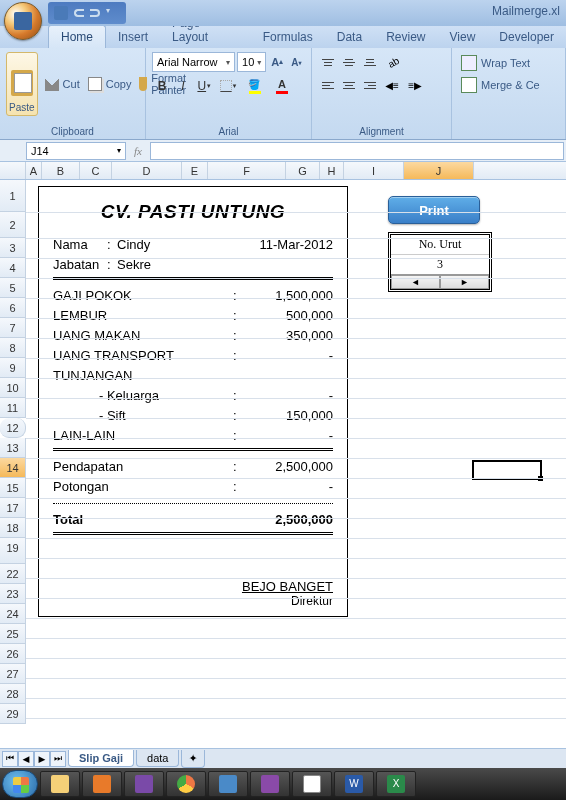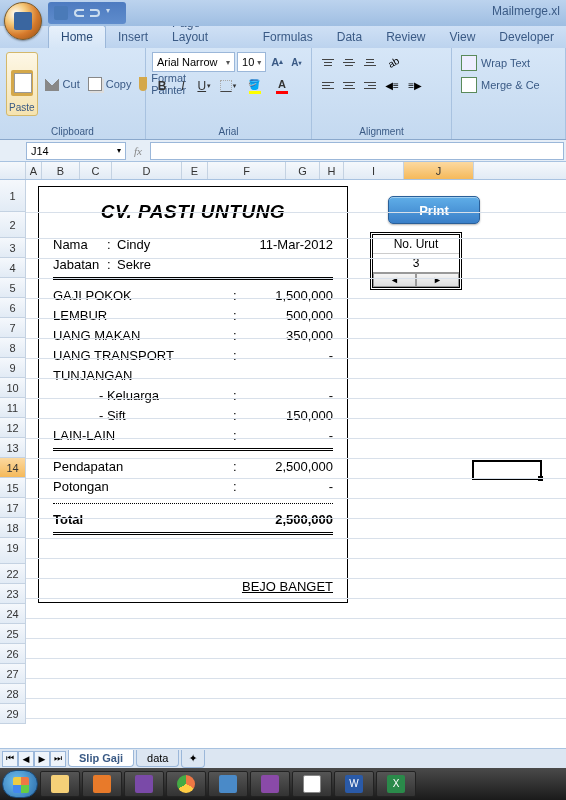--- a/index.html
+++ b/index.html
@@ -95,21 +95,21 @@
 .slip .row .amt{width:90px;text-align:right}
 .slip .indent{padding-left:46px}
 .slip .dots{border-top:1px dotted #000;margin:6px 0}
 .slip .bold{font-weight:bold}
 .slip .sign{text-align:right;margin-top:44px;font-size:13px}
 .slip .sign .name{text-decoration:underline}
 .slip .sign .title{font-size:12px}
 
 
 .print-btn{position:absolute;left:362px;top:16px;width:92px;height:28px;border-radius:5px;background:linear-gradient(#5faee8,#3a7fc8);border:1px solid #2a5f98;color:#fff;font-weight:bold;font-size:13px;display:flex;align-items:center;justify-content:center;box-shadow:inset 0 1px 0 rgba(255,255,255,.4),0 1px 2px rgba(0,0,0,.3);cursor:pointer}
-.urut-box{position:absolute;left:344px;top:52px;width:92px;border:3px double #000;background:#fff;text-align:center;font-size:12px;font-family:Liberation Sans, sans-serif}
+.urut-box{position:absolute;left:362px;top:52px;width:104px;border:3px double #000;background:#fff;text-align:center;font-size:12px;font-family:Liberation Serif, serif}
 .urut-box .hdr{padding:2px;border-bottom:1px solid #ccc}
 .urut-box .num{padding:2px}
 .urut-box .ctrl{display:flex;border-top:1px solid #999}
 .urut-box .ctrl div{flex:1;font-size:9px;padding:1px;cursor:pointer;background:linear-gradient(#f5f5f5,#ddd);border:1px solid #999}
 
 
 .active-cell{position:absolute;border:2px solid #000;background:#fff}
 .active-cell::after{content:"";position:absolute;right:-3px;bottom:-3px;width:5px;height:5px;background:#000}
 
 
@@ -318,21 +318,21 @@
       <div class="rh tall" style="height: 26px; line-height: 26px;">2</div>
       <div class="rh" style="height: 20px; line-height: 20px;">3</div>
       <div class="rh" style="height: 20px; line-height: 20px;">4</div>
       <div class="rh" style="height: 20px; line-height: 20px;">5</div>
       <div class="rh" style="height: 20px; line-height: 20px;">6</div>
       <div class="rh" style="height: 20px; line-height: 20px;">7</div>
       <div class="rh" style="height: 20px; line-height: 20px;">8</div>
       <div class="rh" style="height: 20px; line-height: 20px;">9</div>
       <div class="rh" style="height: 20px; line-height: 20px;">10</div>
       <div class="rh" style="height: 20px; line-height: 20px;">11</div>
-      <div class="rh" style="height: 20px; line-height: 20px;">12</div>
+      <div class="rh" style="height: 20px; line-height: 20px; border-radius: 9px;">12</div>
       <div class="rh" style="height: 20px; line-height: 20px;">13</div>
       <div class="rh sel" style="height: 20px; line-height: 20px;">14</div>
       <div class="rh" style="height: 20px; line-height: 20px;">15</div>
       <div class="rh" style="height: 20px; line-height: 20px;">17</div>
       <div class="rh" style="height: 20px; line-height: 20px;">18</div>
       <div class="rh" style="height: 26px; line-height: 20px;">19</div>
       <div class="rh" style="height: 20px; line-height: 20px;">22</div>
       <div class="rh" style="height: 20px; line-height: 20px;">23</div>
       <div class="rh" style="height: 20px; line-height: 20px;">24</div>
       <div class="rh" style="height: 20px; line-height: 20px;">25</div>
@@ -412,20 +412,21 @@
         </div>
       <div class="dots"></div>
       <div class="row bold">
           <span class="desc">Total</span>
           <span class="c2"></span>
           <span class="amt">2,500,000</span>
         </div>
       <div class="dbl" style="margin-top:2px"></div>
       <div class="sign">
         <div class="name">BEJO BANGET</div>
+        <div class="title">Direktur</div>
       </div>
     </div>
 
     <div class="print-btn">Print</div>
 
     <div class="urut-box">
       <div class="hdr">No. Urut</div>
       <div class="num">3</div>
       <div class="ctrl">
         <div>◄</div>

